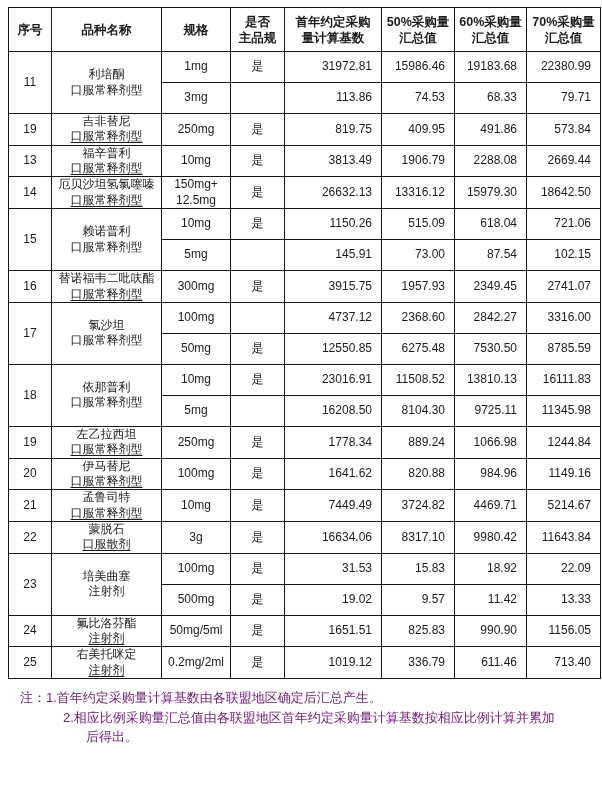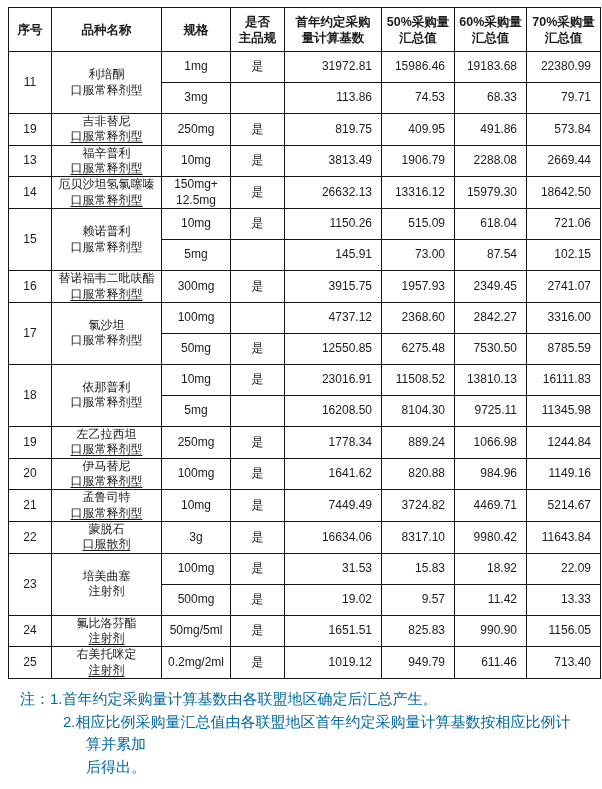--- a/index.html
+++ b/index.html
@@ -30,23 +30,23 @@
   }
   .proc td{height:30px;}
   .proc td.num{text-align:right;padding-right:9px;}
   .name-cell .nm{margin:0 2px;text-align:center;}
   .name-cell .frm{margin:0 2px;}
   .name-cell .frm.u{text-decoration:underline;text-underline-offset:2px;}
   .spec-cell{white-space:pre-line;}
   .spec-small{font-size:10px;}
   .notes{
     margin:9px 18px 0 20px;
-    font-size:15px;
+    font-size:13px;
     line-height:1.5;
-    color:#0369a1;
+    color:#701a75;
   }
   .note-2{
     margin-left:43px;
     padding-left:23px;
     text-indent:-23px;
     white-space:pre-line;
   }
 </style>
 </head>
 <body>
@@ -305,21 +305,21 @@
       </tr>
       <tr>
         <td class="no-cell" rowspan="1">25</td>
         <td class="name-cell" rowspan="1">
           <div class="nm">右美托咪定</div>
           <div class="frm u">注射剂</div>
         </td>
         <td class="spec-cell spec-small">0.2mg/2ml</td>
         <td>是</td>
         <td class="num">1019.12</td>
-        <td class="num">949.79</td>
+        <td class="num">336.79</td>
         <td class="num">611.46</td>
         <td class="num">713.40</td>
       </tr>
     </tbody>
 </table>
 
 <div class="notes">
   <div class="note-1">注：1.首年约定采购量计算基数由各联盟地区确定后汇总产生。</div>
   <div class="note-2">2.相应比例采购量汇总值由各联盟地区首年约定采购量计算基数按相应比例计算并累加
 后得出。</div>

